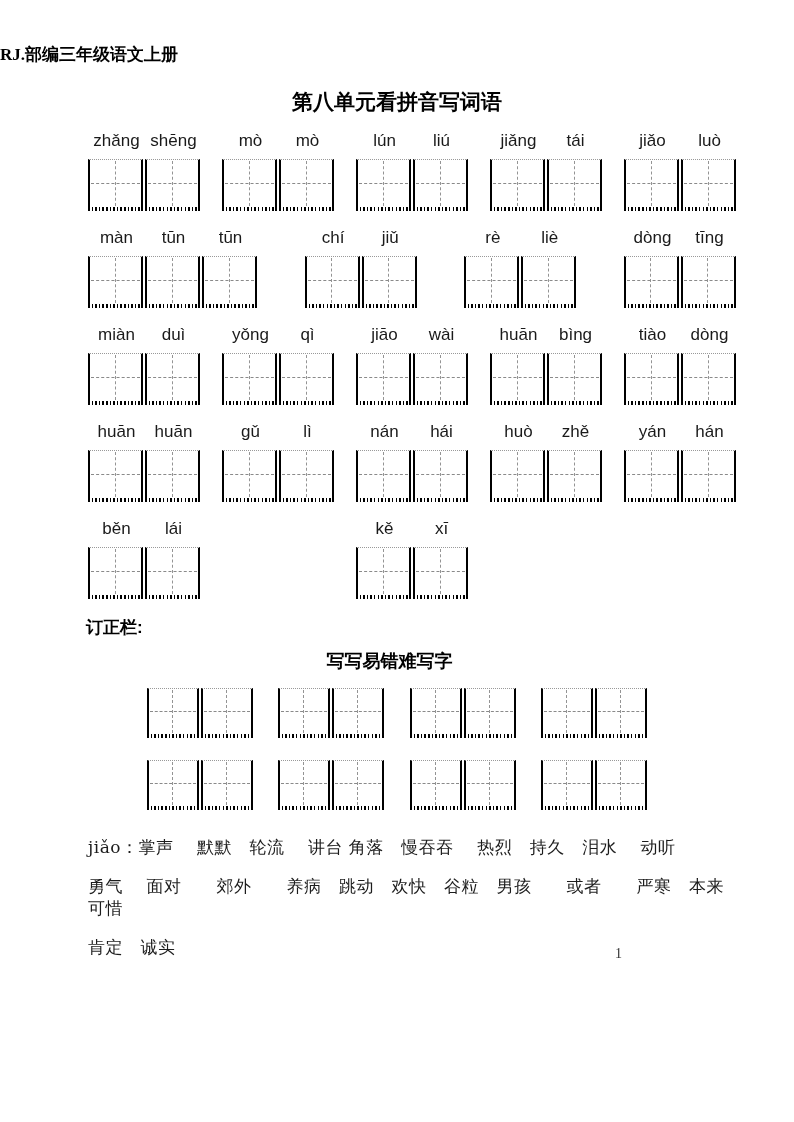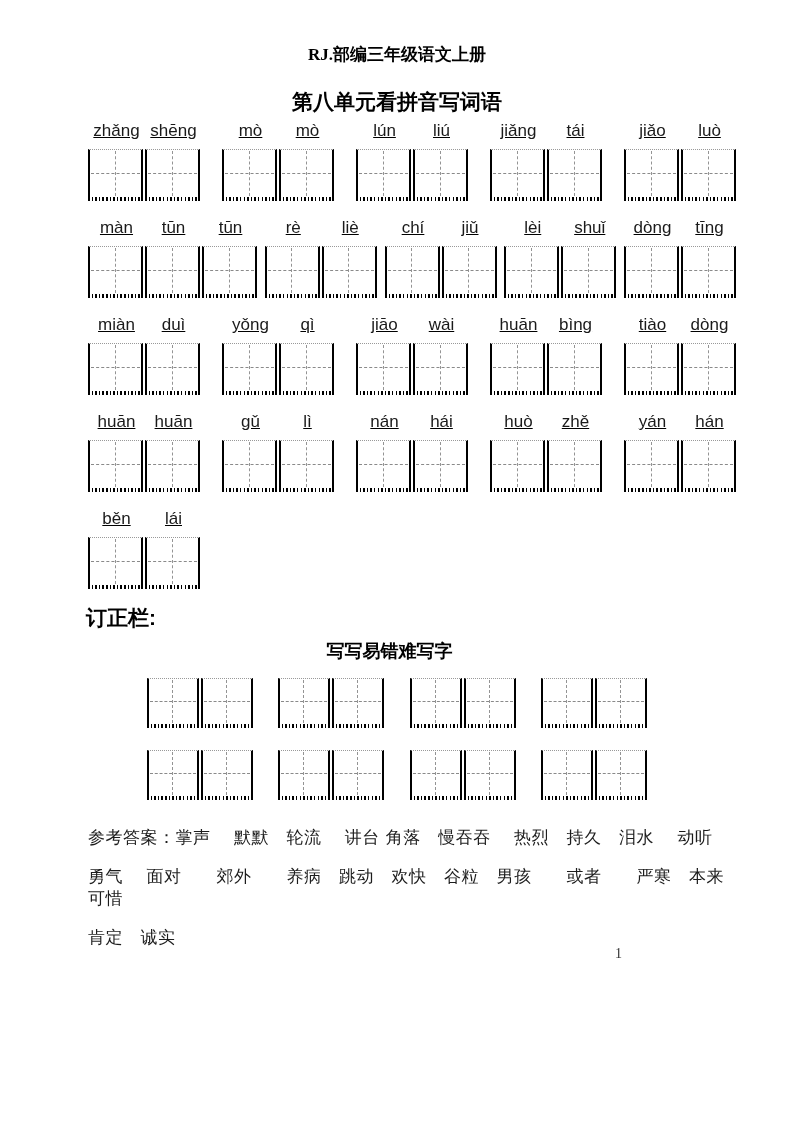--- a/index.html
+++ b/index.html
@@ -3,30 +3,30 @@
 <meta charset="utf-8">
 <style>
   html, body { margin:0; padding:0; }
   body {
     width:794px; height:1122px;
     background:#ffffff; color:#000;
     font-family:"Liberation Sans", sans-serif;
     position:relative; overflow:hidden;
   }
   .doc-title {
-    text-align:center; margin:44px 0 0 0;
+    margin:44px 0 0 0;
     font-family:"Liberation Serif", serif;
     font-weight:bold; font-size:17px; line-height:22px;
   }
   .doc-subtitle {
     text-align:center; margin:26px 0 0 0;
     font-family:"Liberation Serif", serif;
     font-weight:bold; font-size:21px; line-height:21px;
   }
-  .sheet { margin:8px 0 0 88px; width:650px;text-decoration:underline; }
+  .sheet { margin:18px 0 0 88px; width:650px; }
   .word-row { margin-bottom:17px; }
   .groups { display:flex; justify-content:space-between; }
   .group { display:flex; flex-direction:column; }
   .group.hidden { visibility:hidden; }
   .syllables { display:flex; margin-bottom:8px; }
   .syl {
     width:57px; text-align:center;
     font-size:17px; line-height:20px; color:#1a1a1a;
     white-space:nowrap;
   }
@@ -48,21 +48,21 @@
     content:""; position:absolute;
     top:calc(50% - 3px); left:1px; right:1px;
     border-top:1px dashed #8a8a8a;
   }
   .comb {
     position:absolute; left:-2px; right:-2px; bottom:0; height:4px;
     background:repeating-linear-gradient(90deg,#000 0,#000 1.5px,transparent 1.5px,transparent 3.6px);
   }
   .correction {
     margin:14px 0 0 86px;
-    font-size:21px; line-height:24px; font-weight:bold;
+    font-size:17px; line-height:24px; font-weight:bold;
     font-family:"Liberation Sans", sans-serif;
   }
   .practice-title {
     text-align:center; margin:10px 15px 0 0;
     font-size:18px; line-height:22px; font-weight:600;
     font-family:"Liberation Sans", sans-serif;
   }
   .practice-grid { width:500px; margin:16px auto 0 auto; }
   .practice-row { display:flex; justify-content:space-between; margin-bottom:22px; }
   .practice-row .box { width:52px; height:50px; }
@@ -174,62 +174,48 @@
             <div class="box">
               <div class="comb"></div>
             </div>
             <div class="box">
               <div class="comb"></div>
             </div>
           </div>
         </div>
         <div class="group">
           <div class="syllables">
+            <span class="syl">chí</span>
+            <span class="syl">jiǔ</span>
+          </div>
+          <div class="boxes">
+            <div class="box">
+              <div class="comb"></div>
+            </div>
+            <div class="box">
+              <div class="comb"></div>
+            </div>
+          </div>
+        </div>
+        <div class="group">
+          <div class="syllables">
             <span class="syl">rè</span>
             <span class="syl">liè</span>
           </div>
           <div class="boxes">
             <div class="box">
               <div class="comb"></div>
             </div>
             <div class="box">
               <div class="comb"></div>
             </div>
           </div>
         </div>
         <div class="group">
           <div class="syllables">
-            <span class="syl">chí</span>
-            <span class="syl">jiǔ</span>
-          </div>
-          <div class="boxes">
-            <div class="box">
-              <div class="comb"></div>
-            </div>
-            <div class="box">
-              <div class="comb"></div>
-            </div>
-          </div>
-        </div>
-        <div class="group">
-          <div class="syllables">
-            <span class="syl">lèi</span>
-            <span class="syl">shuǐ</span>
-          </div>
-          <div class="boxes">
-            <div class="box">
-              <div class="comb"></div>
-            </div>
-            <div class="box">
-              <div class="comb"></div>
-            </div>
-          </div>
-        </div>
-        <div class="group">
-          <div class="syllables">
             <span class="syl">dòng</span>
             <span class="syl">tīng</span>
           </div>
           <div class="boxes">
             <div class="box">
               <div class="comb"></div>
             </div>
             <div class="box">
               <div class="comb"></div>
             </div>
@@ -394,20 +380,34 @@
           </div>
           <div class="boxes">
             <div class="box">
               <div class="comb"></div>
             </div>
             <div class="box">
               <div class="comb"></div>
             </div>
           </div>
         </div>
+        <div class="group">
+          <div class="syllables">
+            <span class="syl">kě</span>
+            <span class="syl">xī</span>
+          </div>
+          <div class="boxes">
+            <div class="box">
+              <div class="comb"></div>
+            </div>
+            <div class="box">
+              <div class="comb"></div>
+            </div>
+          </div>
+        </div>
         <div class="group hidden">
           <div class="syllables">
             <span class="syl"></span>
             <span class="syl"></span>
           </div>
           <div class="boxes">
             <div class="box"></div>
             <div class="box"></div>
           </div>
         </div>
@@ -484,18 +484,18 @@
           <div class="comb"></div>
         </div>
         <div class="box">
           <div class="comb"></div>
         </div>
       </div>
     </div>
   </div>
 
 <div class="answers">
-  <p>参考答案：掌声　 默默　轮流　 讲台 角落　慢吞吞　 热烈　持久　泪水　 动听</p>
+  <p>jiǎo：掌声　 默默　轮流　 讲台 角落　慢吞吞　 热烈　持久　泪水　 动听</p>
   <p>勇气　 面对　　郊外　　养病　跳动　欢快　谷粒　男孩　　或者　　严寒　本来　可惜</p>
   <p>肯定　诚实</p>
 </div>
 
 <div class="page-number">1</div>
 
 </body></html>

